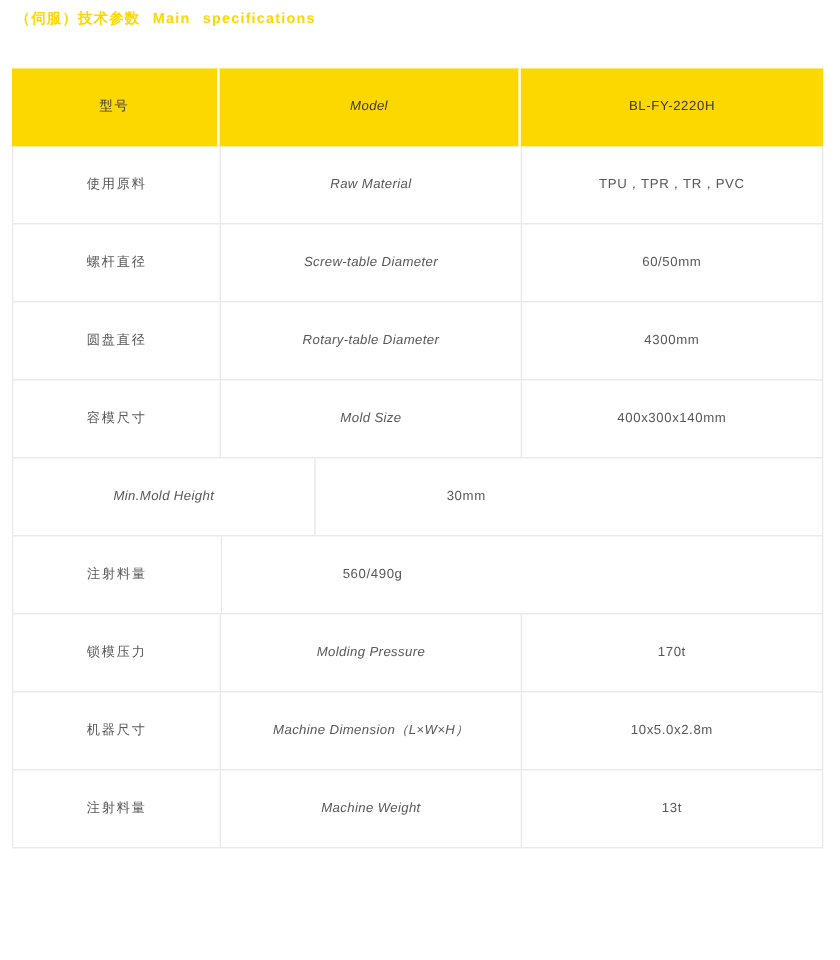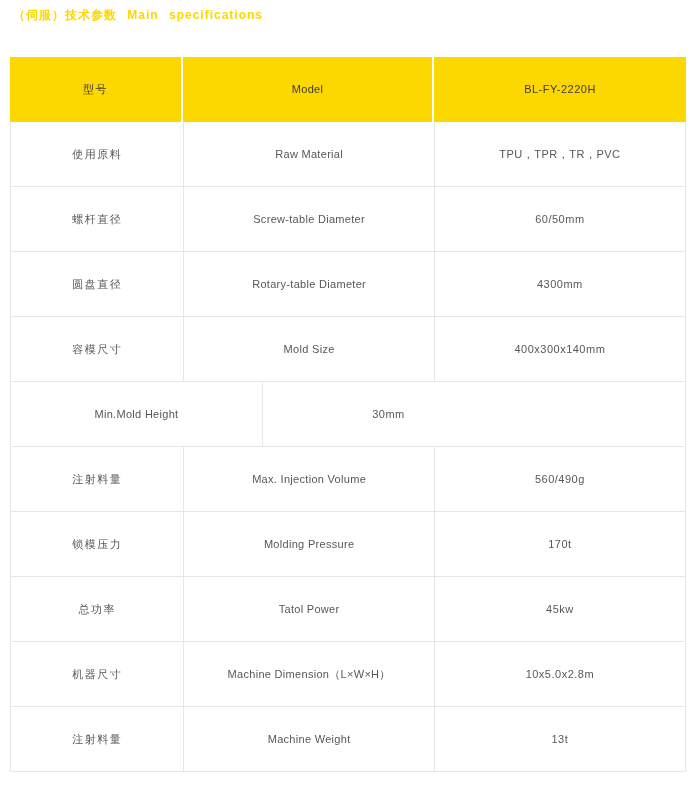--- a/index.html
+++ b/index.html
@@ -40,21 +40,21 @@
   .t-cell{
     box-sizing:border-box;
     display:flex;
     align-items:center;
     justify-content:center;
     text-align:center;
     font-size:11px;
     line-height:1.3;
   }
   .col-cn{width:173px;letter-spacing:1.5px;}
-  .col-en{width:251px;letter-spacing:0.3px;}
+  .col-en{width:251px;letter-spacing:0.3px;font-style:italic;}
   .col-val{width:252px;letter-spacing:0.5px;}
   .header-row{
     background:var(--accent);
     color:var(--header-text);
   }
   .header-row .t-cell{
     border-right:2px solid #ffffff;
   }
   .header-row .t-cell:last-child{
     border-right:none;
@@ -111,35 +111,29 @@
       <div class="t-cell col-val">400x300x140mm</div>
     </div>
 
     <div class="t-row">
       <div class="t-cell col-en">Min.Mold Height</div>
       <div class="t-cell col-val">30mm</div>
     </div>
 
     <div class="t-row">
       <div class="t-cell col-cn">注射料量</div>
-      <div class="t-cell col-en">Max. Injection Volume</div>
       <div class="t-cell col-val">560/490g</div>
     </div>
 
     <div class="t-row">
       <div class="t-cell col-cn">锁模压力</div>
       <div class="t-cell col-en">Molding Pressure</div>
       <div class="t-cell col-val">170t</div>
     </div>
 
-    <div class="t-row">
-      <div class="t-cell col-cn">总功率</div>
-      <div class="t-cell col-en">Tatol Power</div>
-      <div class="t-cell col-val">45kw</div>
-    </div>
 
     <div class="t-row">
       <div class="t-cell col-cn">机器尺寸</div>
       <div class="t-cell col-en">Machine Dimension（L×W×H）</div>
       <div class="t-cell col-val">10x5.0x2.8m</div>
     </div>
 
     <div class="t-row">
       <div class="t-cell col-cn">注射料量</div>
       <div class="t-cell col-en">Machine Weight</div>

